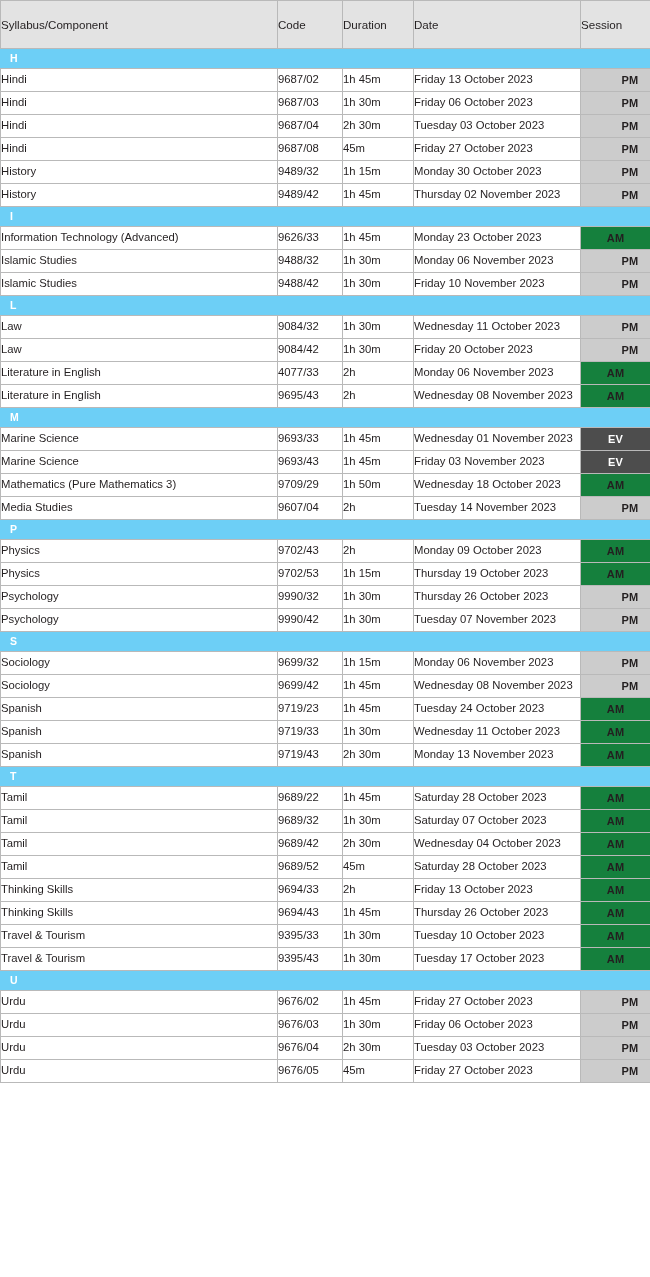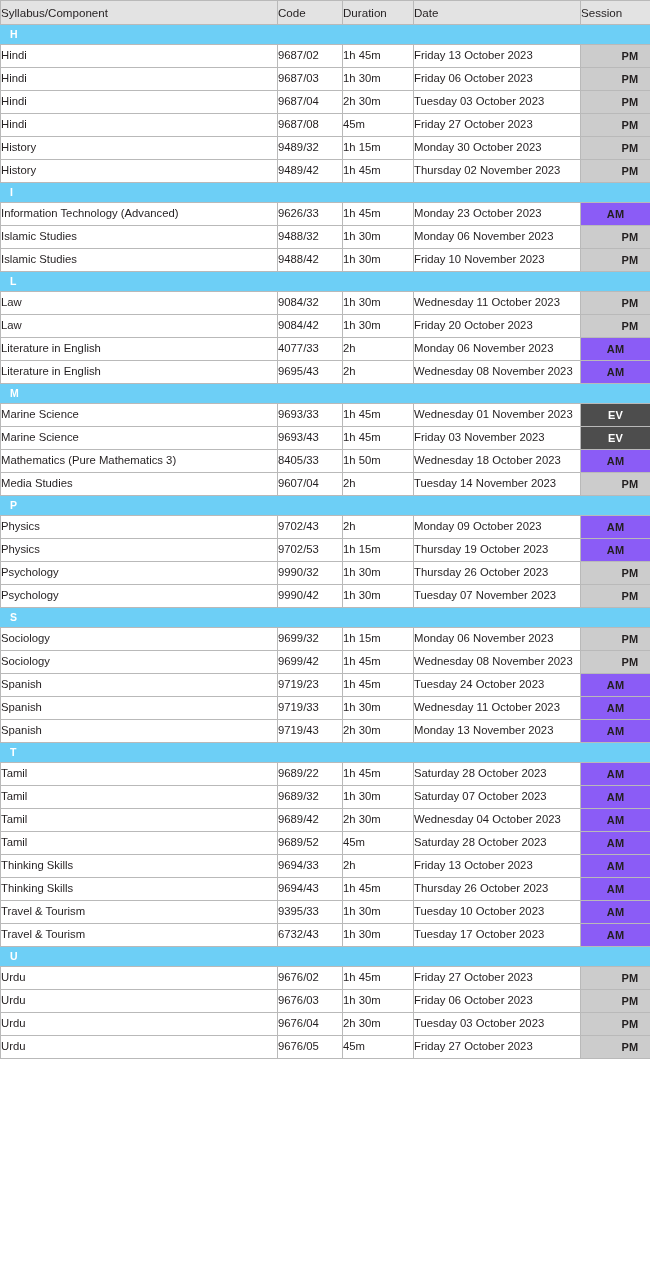--- a/index.html
+++ b/index.html
@@ -37,21 +37,21 @@
   col.c-date     { width: 167px; }
   col.c-session  { width: 70px;  }
 
   
   thead th {
     background: #e3e3e3;
     font-weight: normal;
     text-align: left;
     font-size: 11.6px;
     color: #231f20;
-    height: 24px;
+    height: 48px;
     padding: 0 7px;
     border-color: #b9b9b9;
   }
 
   
   tr.group-row td {
     background: #6dcff6;
     color: #ffffff;
     height: 19px;
     font-size: 10.5px;
@@ -75,21 +75,21 @@
   td.cell-code     { padding: 2px 6px; }
   td.cell-duration { padding: 2px 6px; }
   td.cell-date     { padding: 3px 7px; }
 
   td.cell-session {
     text-align: center;
     font-weight: bold;
     font-size: 11px;
     letter-spacing: .2px;
   }
-  td.cell-session.s-am { background: #8b5cf6; color: #231f20; }
+  td.cell-session.s-am { background: #15803d; color: #231f20; }
   td.cell-session.s-pm { background: #cccccc; color: #231f20; padding-left: 29px; }
   td.cell-session.s-ev { background: #4d4d4d; color: #ffffff; }
 </style>
 </head>
 <body>
 
 <div id="timetable-root">
   <table class="timetable">
     <colgroup>
       <col class="c-syllabus">
@@ -220,21 +220,21 @@
         </tr>
         <tr class="data-row">
           <td class="cell-syllabus">Marine Science</td>
           <td class="cell-code">9693/43</td>
           <td class="cell-duration">1h 45m</td>
           <td class="cell-date">Friday 03 November 2023</td>
           <td class="cell-session s-ev">EV</td>
         </tr>
         <tr class="data-row">
           <td class="cell-syllabus">Mathematics (Pure Mathematics 3)</td>
-          <td class="cell-code">8405/33</td>
+          <td class="cell-code">9709/29</td>
           <td class="cell-duration">1h 50m</td>
           <td class="cell-date">Wednesday 18 October 2023</td>
           <td class="cell-session s-am">AM</td>
         </tr>
         <tr class="data-row">
           <td class="cell-syllabus">Media Studies</td>
           <td class="cell-code">9607/04</td>
           <td class="cell-duration">2h</td>
           <td class="cell-date">Tuesday 14 November 2023</td>
           <td class="cell-session s-pm">PM</td>
@@ -355,21 +355,21 @@
         </tr>
         <tr class="data-row">
           <td class="cell-syllabus">Travel &amp; Tourism</td>
           <td class="cell-code">9395/33</td>
           <td class="cell-duration">1h 30m</td>
           <td class="cell-date">Tuesday 10 October 2023</td>
           <td class="cell-session s-am">AM</td>
         </tr>
         <tr class="data-row">
           <td class="cell-syllabus">Travel &amp; Tourism</td>
-          <td class="cell-code">6732/43</td>
+          <td class="cell-code">9395/43</td>
           <td class="cell-duration">1h 30m</td>
           <td class="cell-date">Tuesday 17 October 2023</td>
           <td class="cell-session s-am">AM</td>
         </tr>
         <tr class="group-row">
           <td colspan="5">U</td>
         </tr>
         <tr class="data-row">
           <td class="cell-syllabus">Urdu</td>
           <td class="cell-code">9676/02</td>

